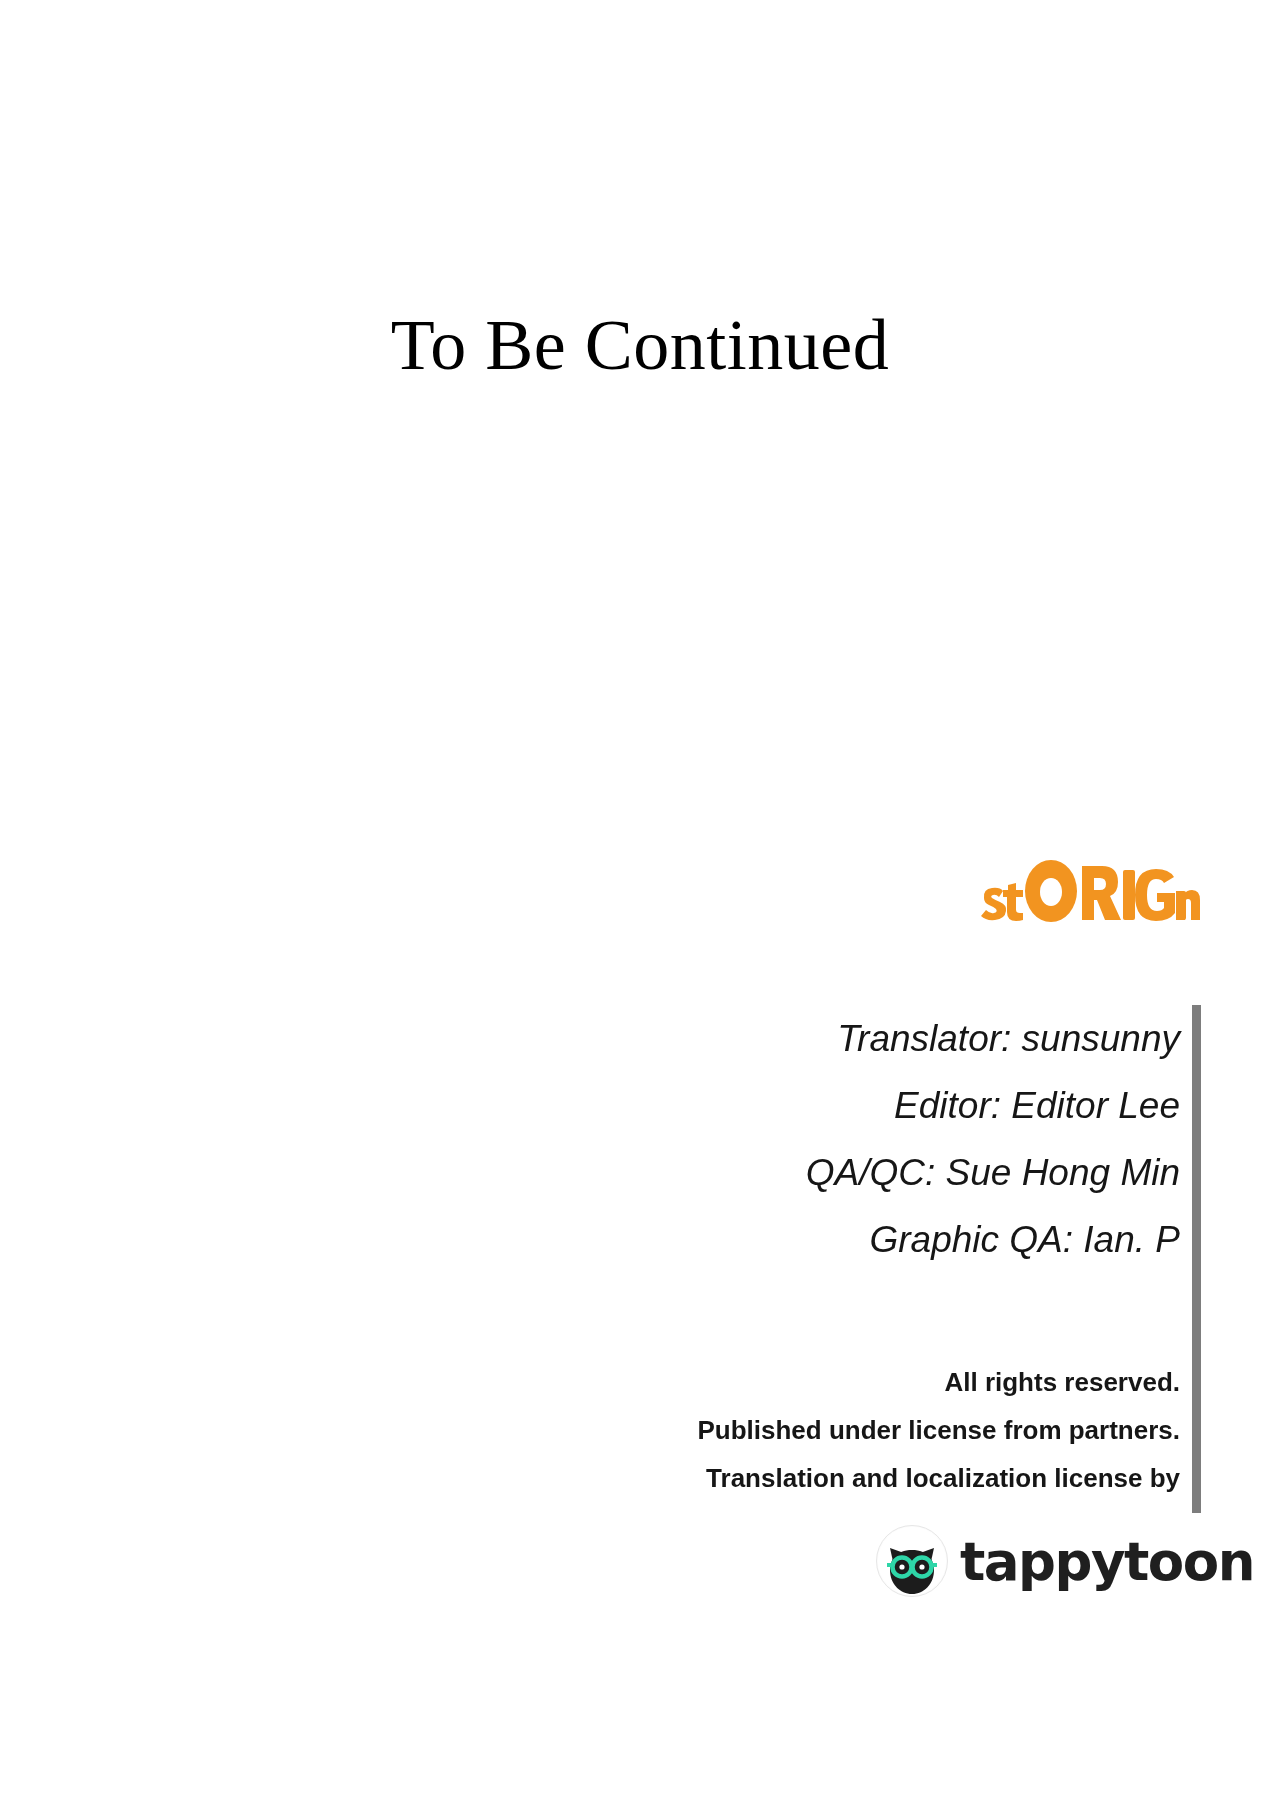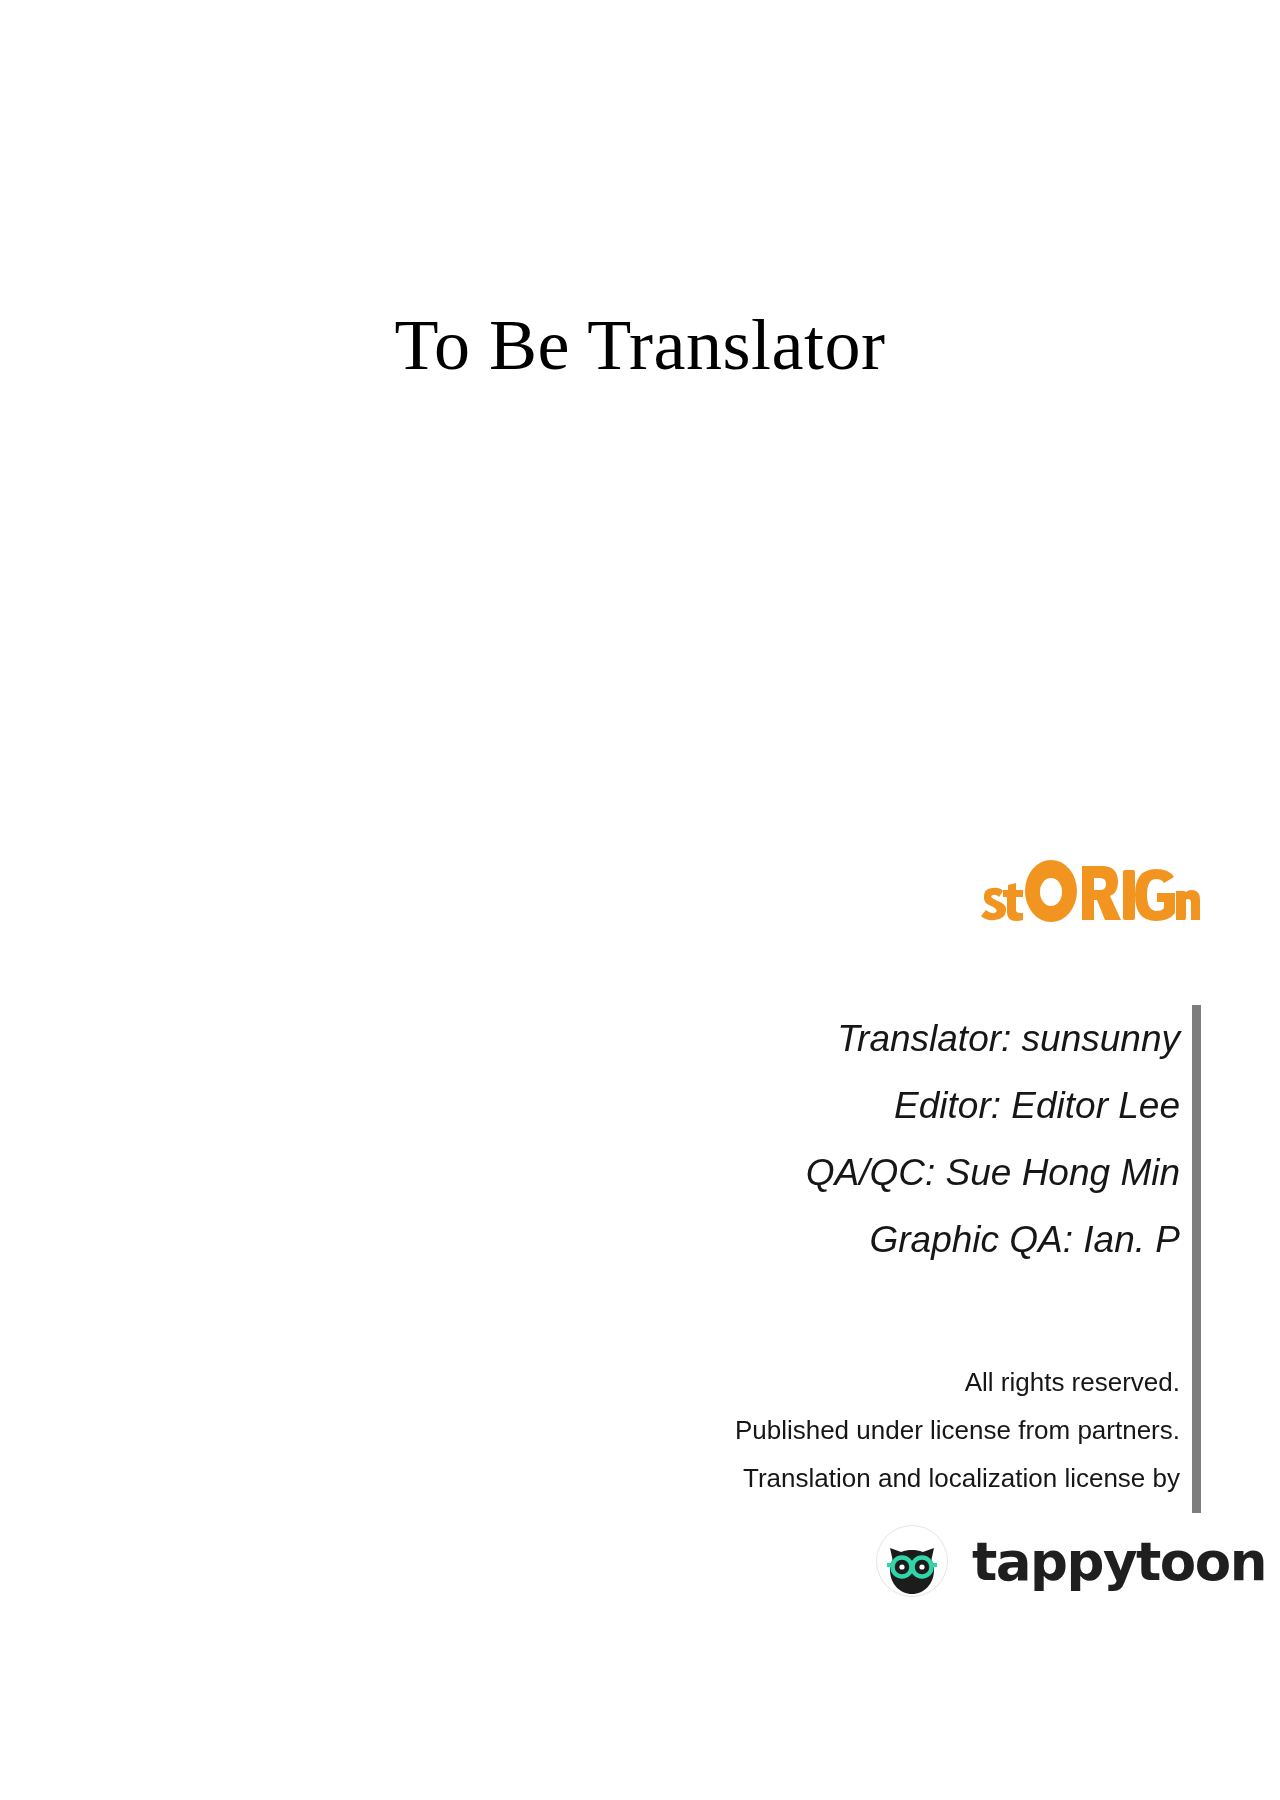--- a/index.html
+++ b/index.html
@@ -78,21 +78,21 @@
     position: absolute;
     right: 100px;
     top: 1358px;
     width: 800px;
     text-align: right;
     color: #161616;
   }
   .rights-line {
     font-size: 26px;
     line-height: 48px;
-    font-weight: 400;
+    font-weight: 700;
     white-space: nowrap;
   }
 
   
   .tappytoon {
     position: absolute;
     left: 876px;
     top: 1522px;
     width: 320px;
     height: 78px;
@@ -108,35 +108,35 @@
     border: 1px solid #e6e6e6;
     overflow: hidden;
     position: relative;
   }
   .tappytoon-mark svg {
     display: block;
     width: 70px;
     height: 70px;
   }
   .tappytoon-word {
-    margin-left: 24px;
+    margin-left: 12px;
     font-family: "DejaVu Sans", sans-serif;
     font-size: 53px;
     line-height: 53px;
     font-weight: 700;
     letter-spacing: -1.5px;
     color: #1f1f1f;
   }
 </style>
 </head>
 <body>
 
 <div class="page">
 
-  <div class="tbc-title">To Be Translator</div>
+  <div class="tbc-title">To Be Continued</div>
 
   <div class="storigin-logo">
     <svg viewBox="0 0 224 66" xmlns="http://www.w3.org/2000/svg" aria-hidden="true">
       <g fill="#F29420">
 
         <path d="M6 40 q-1 -9 8 -10 q8 -1 11 3 l-4 6 q-3 -3 -6 -2 q-3 1 -1 3 q3 2 8 4 q7 3 6 9 q-1 8 -11 9 q-9 1 -14 -4 l5 -6 q4 4 8 3 q4 -1 2 -4 q-2 -2 -7 -4 q-5 -2 -5 -7 z"></path>
 
         <path d="M30 27 l8 -2 l0 7 l7 0 l0 7 l-7 0 l0 13 q0 3 4 3 l3 0 l0 7 q-3 1 -7 1 q-9 0 -9 -9 l0 -15 l-4 0 l0 -7 l5 0 z"></path>
 
         <ellipse cx="73" cy="33" rx="26" ry="31" fill="#F29420"></ellipse>

